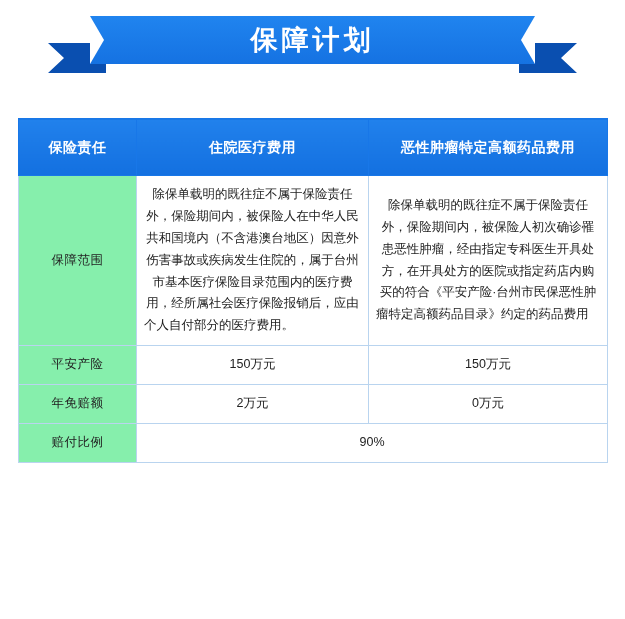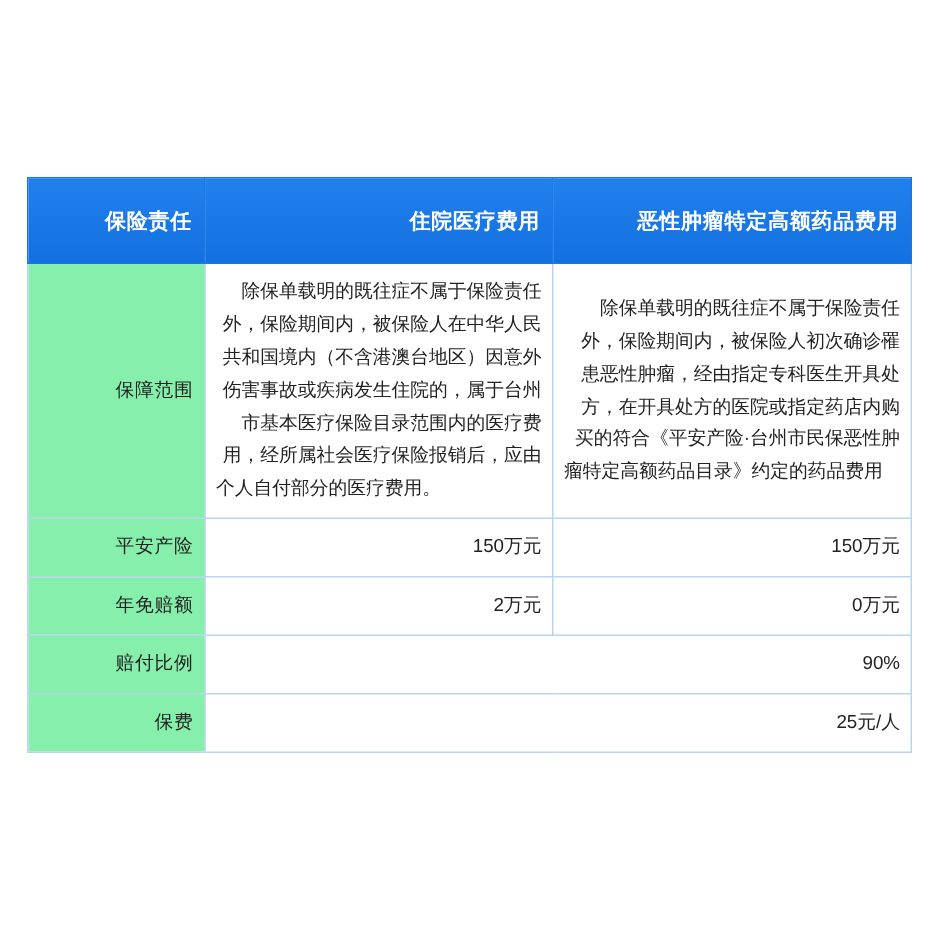--- a/index.html
+++ b/index.html
@@ -88,21 +88,21 @@
     border-collapse: collapse;
     width: 589px;
     table-layout: fixed;
   }
   table.plan col.c1 { width: 118px; }
   table.plan col.c2 { width: 232px; }
   table.plan col.c3 { width: 239px; }
 
   table.plan th, table.plan td {
     border: 1px solid #b9d4ef;
-    text-align: right;
+    text-align: center;
     vertical-align: middle;
     font-size: 12.5px;
     color: #222222;
     padding: 8px 7px;
     line-height: 1.75;
   }
   table.plan thead th {
     background: #1877e8;
     background: linear-gradient(180deg, #2181ec 0%, #1370e0 100%);
     color: #ffffff;
@@ -135,20 +135,31 @@
     font-size: 13px;
     padding: 11px 8px;
     margin-top: 47px;
   }
 </style>
 </head>
 <body>
 
 <div class="page">
 
+  <div class="banner-wrap">
+    <div class="ribbon">
+      <div class="ribbon-tail left"></div>
+      <div class="ribbon-tail right"></div>
+      <div class="ribbon-main">
+        <span class="title">保障计划</span>
+      </div>
+      <div class="ribbon-notch l"></div>
+      <div class="ribbon-notch r"></div>
+    </div>
+  </div>
 
   <div class="table-wrap">
     <table class="plan">
       <colgroup>
         <col class="c1">
           <col class="c2">
           <col class="c3">
       </colgroup>
       <thead>
         <tr>
@@ -170,21 +181,17 @@
         </tr>
         <tr>
           <td class="rowhead">年免赔额</td>
           <td class="single">2万元</td>
           <td class="single">0万元</td>
         </tr>
         <tr>
           <td class="rowhead">赔付比例</td>
           <td class="single" colspan="2">90%</td>
         </tr>
-        <tr>
-          <td class="rowhead">保费</td>
-          <td class="single" colspan="2">25元/人</td>
-        </tr>
       </tbody>
     </table>
   </div>
 
 </div>
 
 </body></html>

